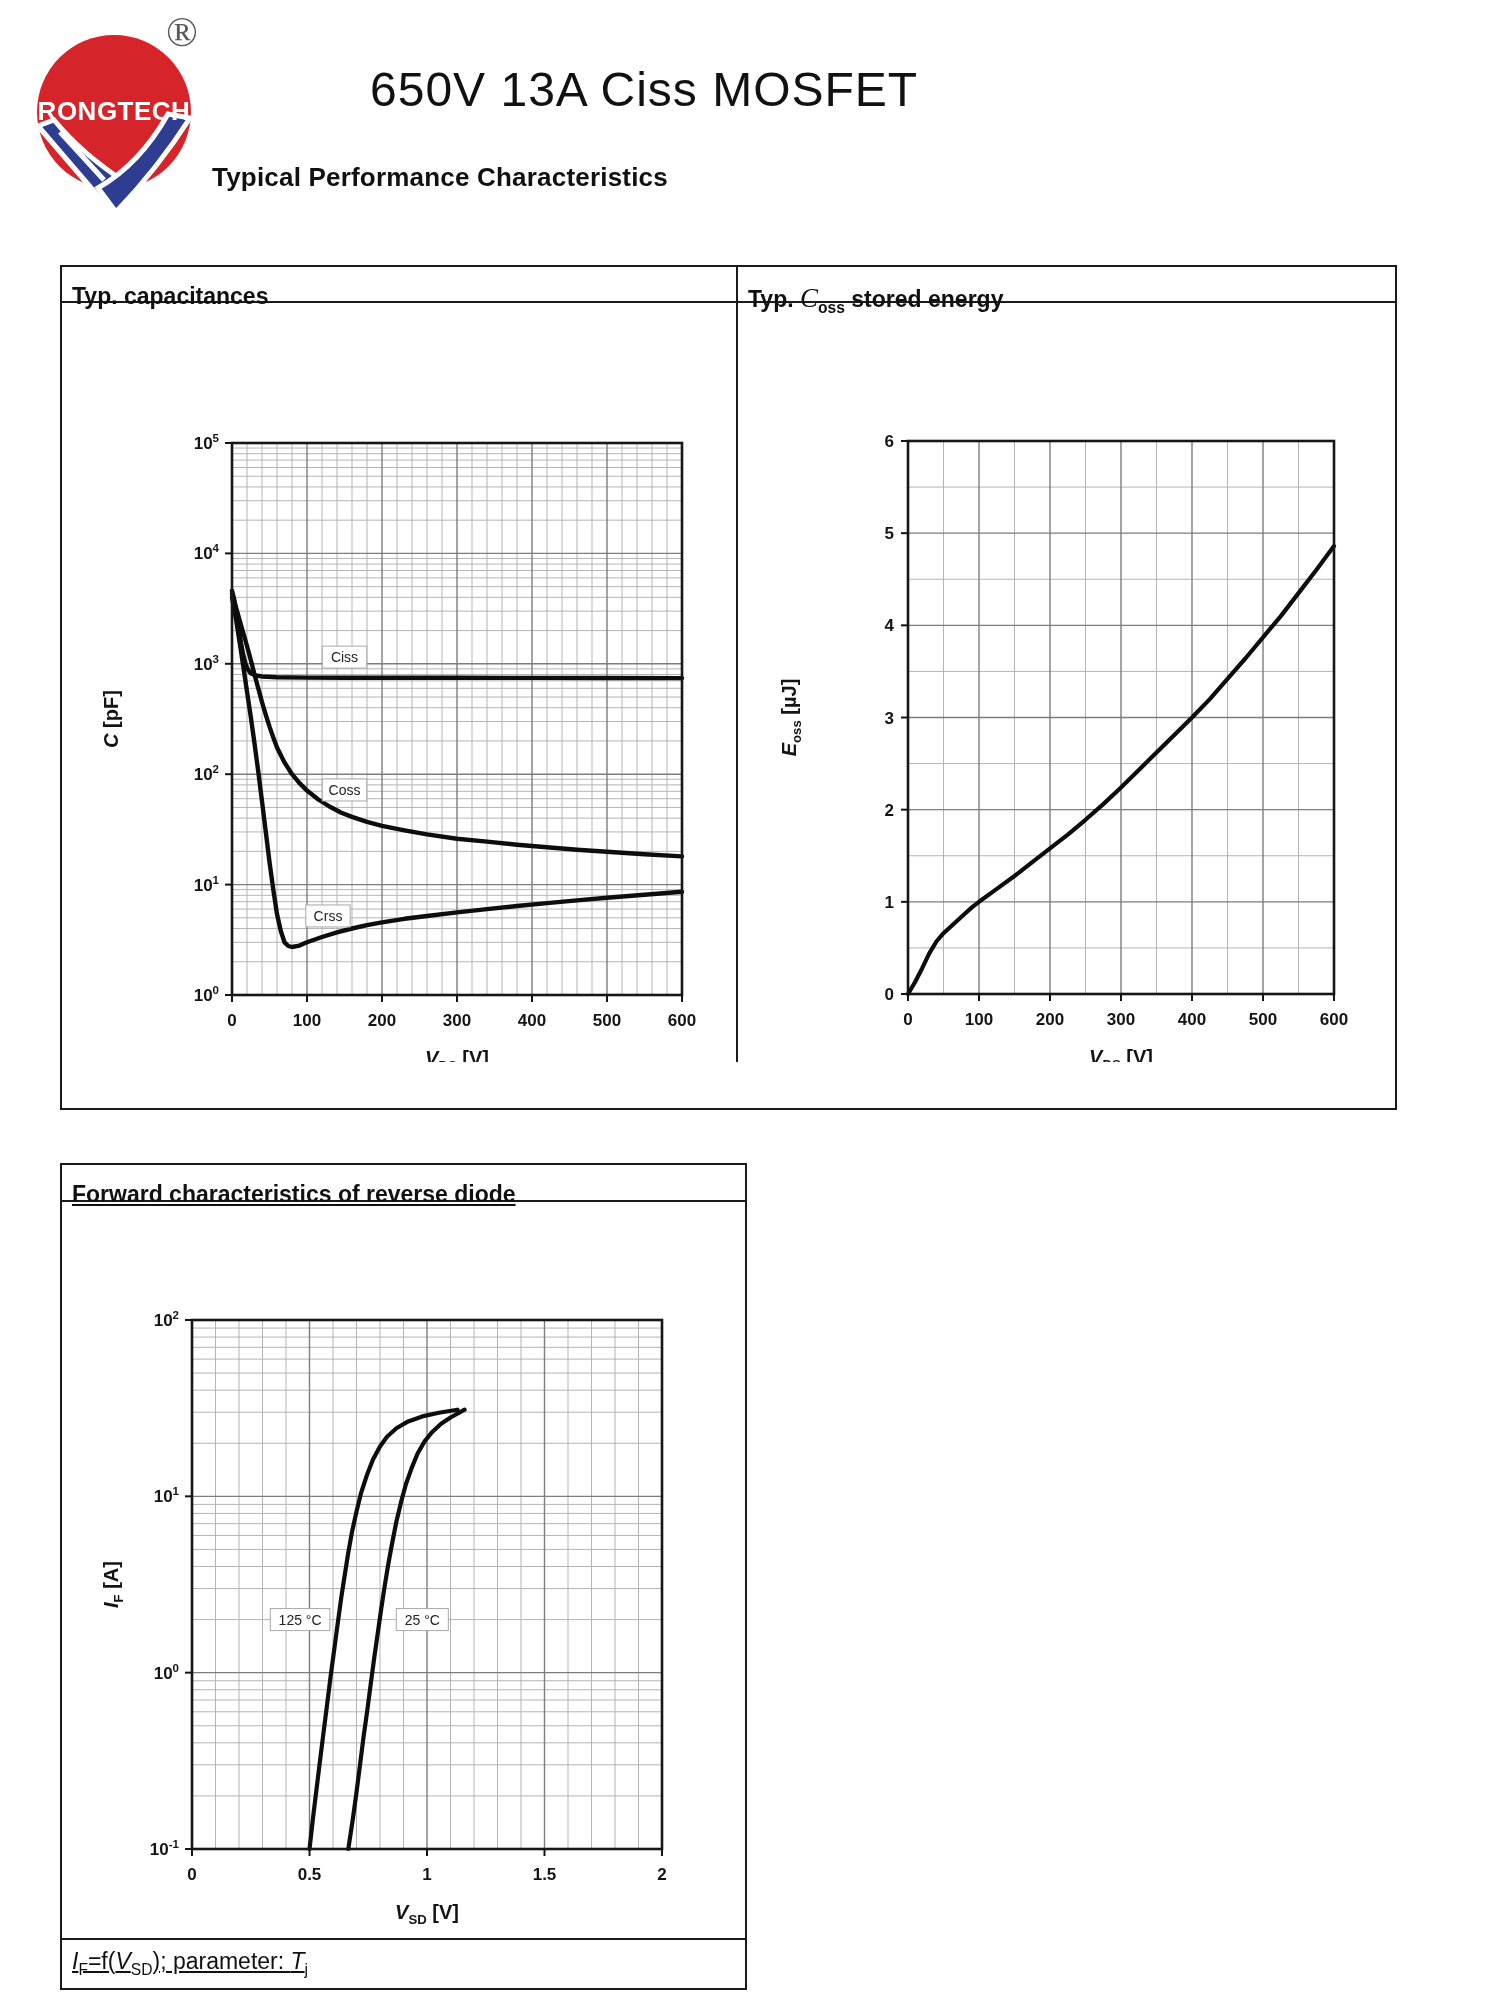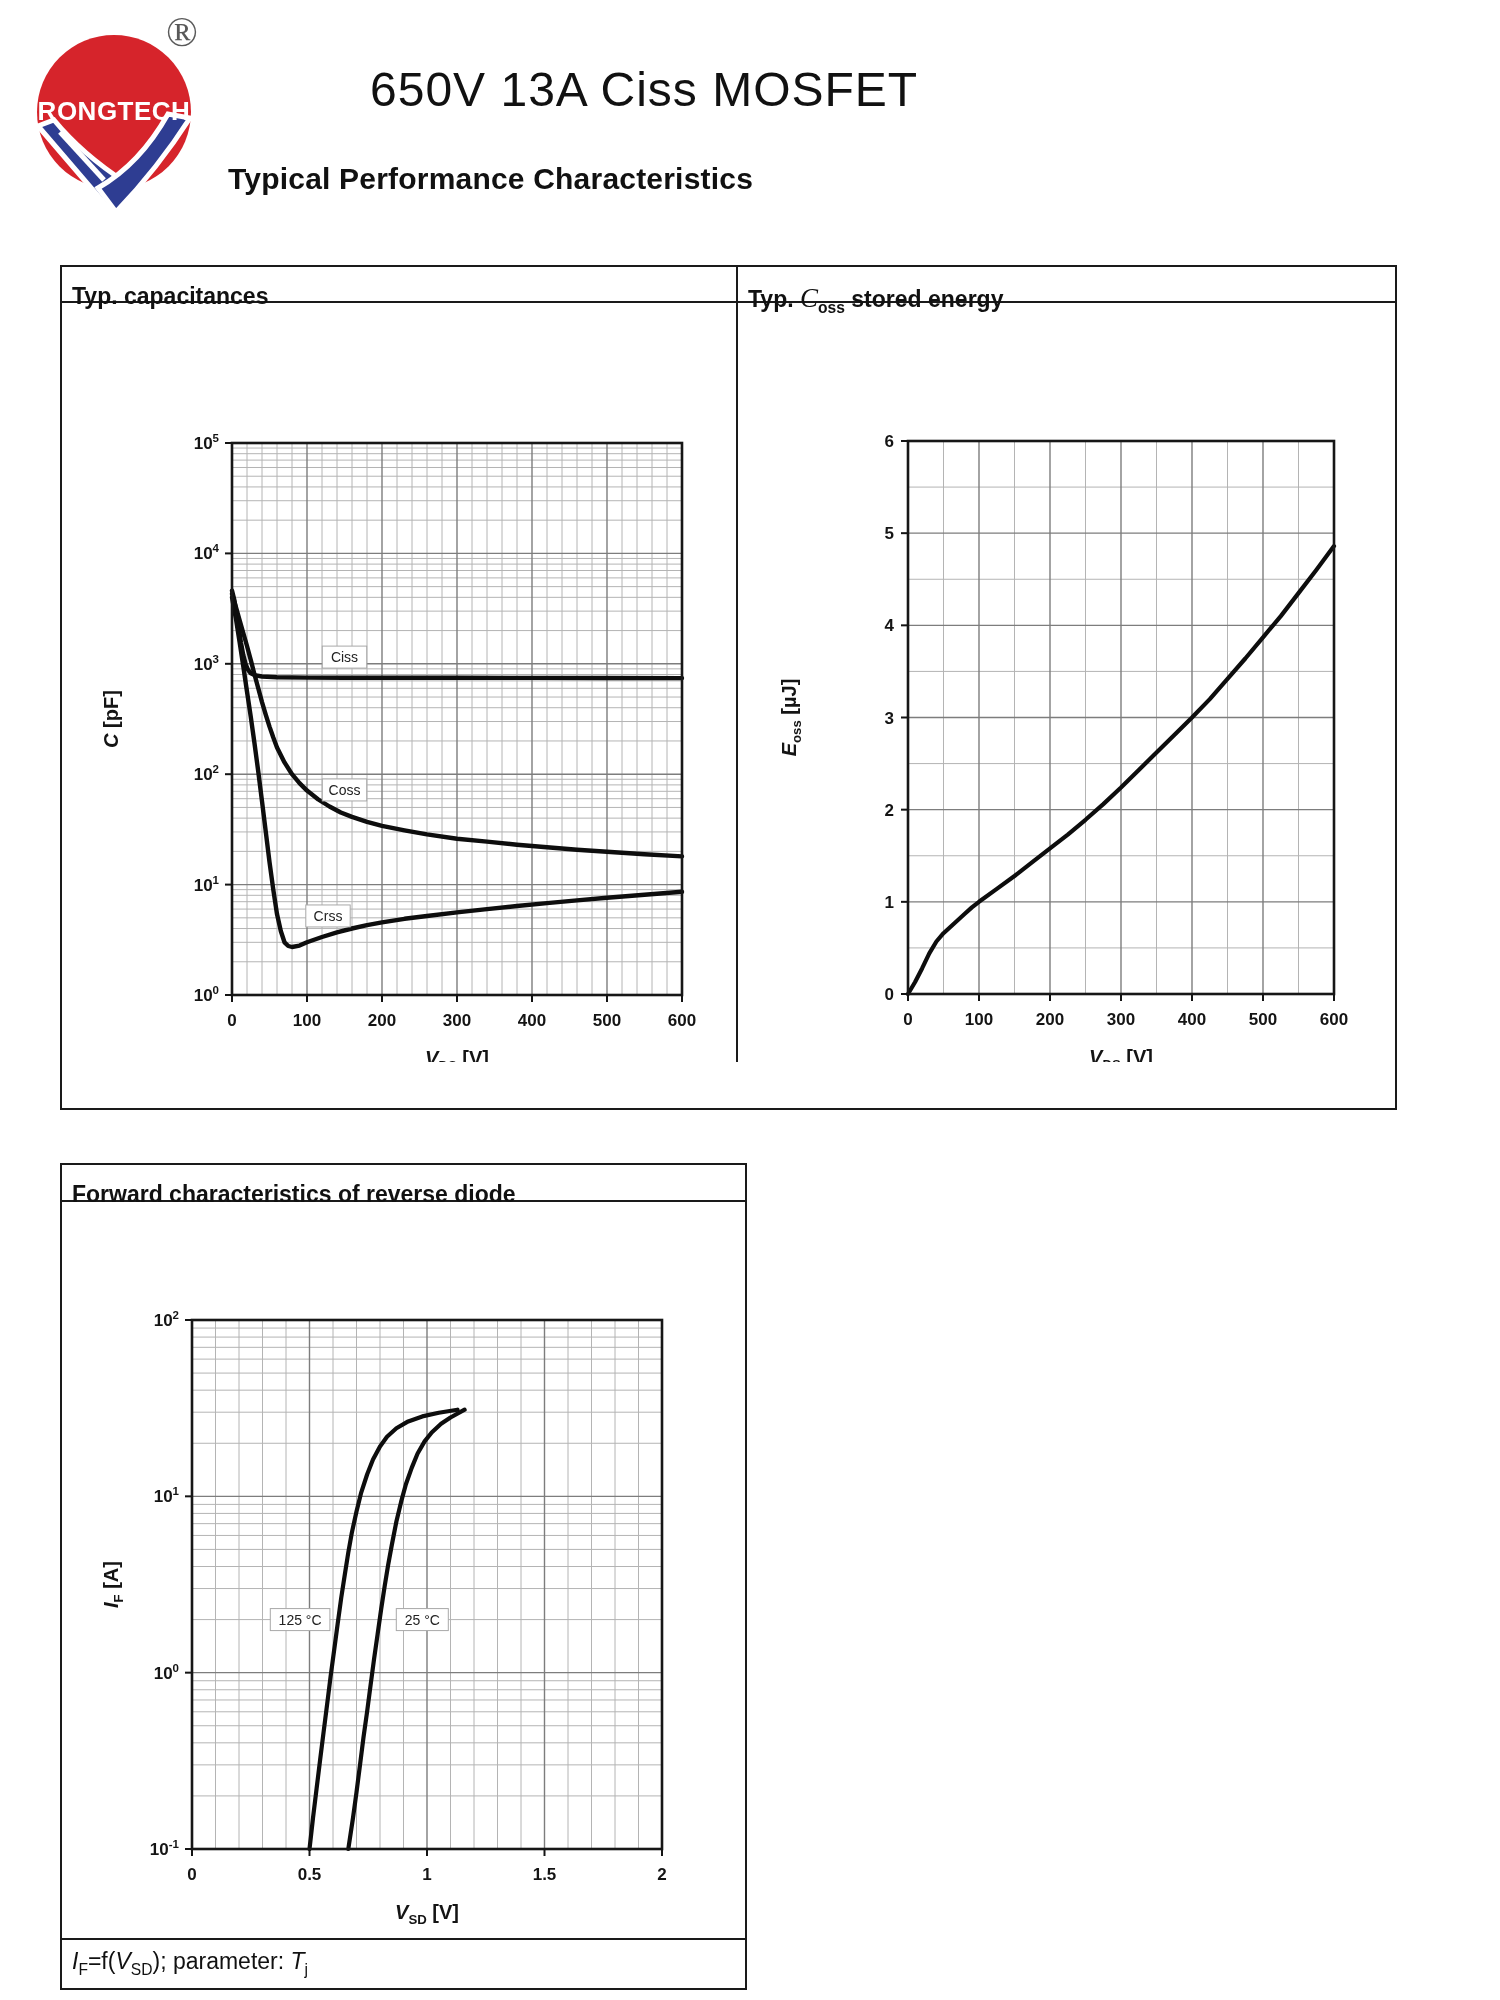--- a/index.html
+++ b/index.html
@@ -6,29 +6,29 @@
   .page{position:relative;width:1500px;height:2000px;background:#ffffff;
         font-family:"Liberation Sans",sans-serif;color:#111;overflow:hidden;}
 
   
   .logo-wrap{position:absolute;left:30px;top:12px;width:210px;height:205px;}
   .logo-svg{position:absolute;left:0;top:4px;}
   .reg-mark{position:absolute;left:136px;top:-4px;font-size:42px;color:#595959;
             font-family:"Liberation Serif",serif;}
   .page-title{position:absolute;left:370px;top:62px;font-size:48px;font-weight:400;
               letter-spacing:1px;white-space:nowrap;}
-  .page-subtitle{position:absolute;left:212px;top:162px;font-size:30px;font-weight:bold;
-                 letter-spacing:0.2px;white-space:nowrap;margin-left:16px;}
+  .page-subtitle{position:absolute;left:212px;top:162px;font-size:26px;font-weight:bold;
+                 letter-spacing:0.2px;white-space:nowrap;}
 
   
   .panel{position:absolute;border:2px solid #1a1a1a;background:#fff;box-sizing:border-box;}
   .panel-top{left:60px;top:265px;width:1337px;height:845px;
              display:grid;grid-template-columns:674px 1fr;grid-template-rows:36px 1fr 46px;}
   .panel-bottom{left:60px;top:1163px;width:687px;height:827px;
-                display:grid;grid-template-columns:1fr;grid-template-rows:37px 1fr 50px;}
+                display:grid;grid-template-columns:1fr;grid-template-rows:37px 1fr 50px;text-decoration:underline;}
   .hcell{font-size:23px;font-weight:bold;padding:16px 0 0 10px;
          border-bottom:2px solid #1a1a1a;box-sizing:border-box;}
   .ccell{overflow:hidden;box-sizing:border-box;}
   .capcell{font-size:23px;padding:8px 0 0 10px;border-top:2px solid #1a1a1a;box-sizing:border-box;}
   .col-r{border-left:2px solid #1a1a1a;}
   sub{font-size:68%;}
   .serif-c{font-family:"Liberation Serif",serif;font-style:italic;font-size:27px;font-weight:normal;}
   .chart-svg{display:block;}
 </style>
 </head>

